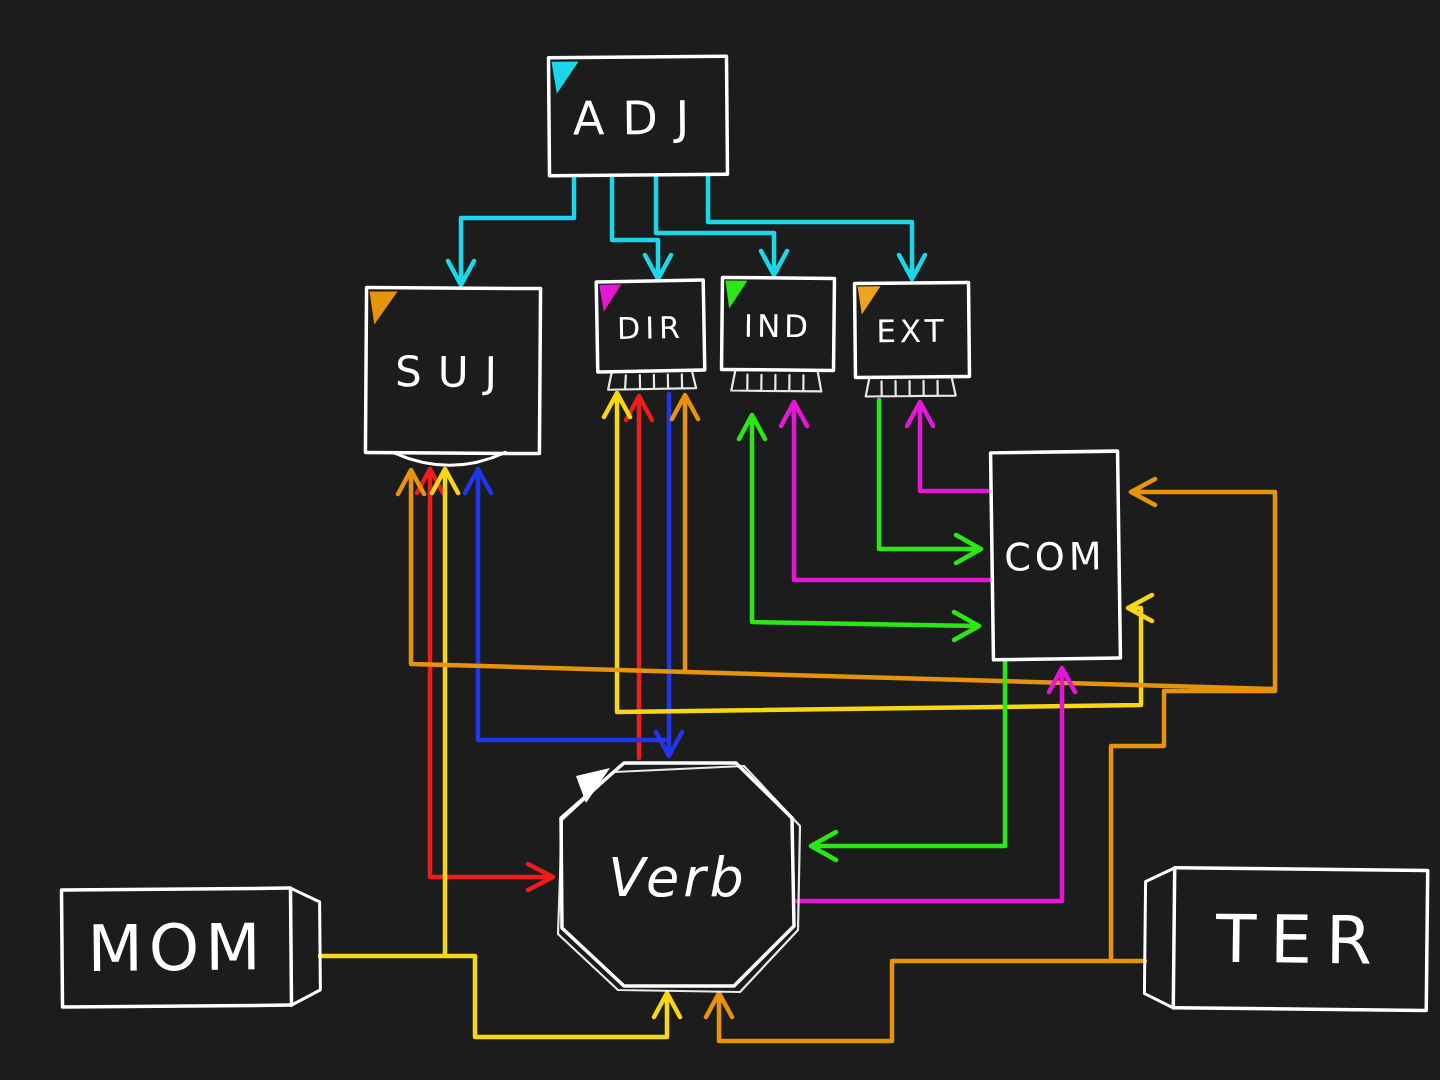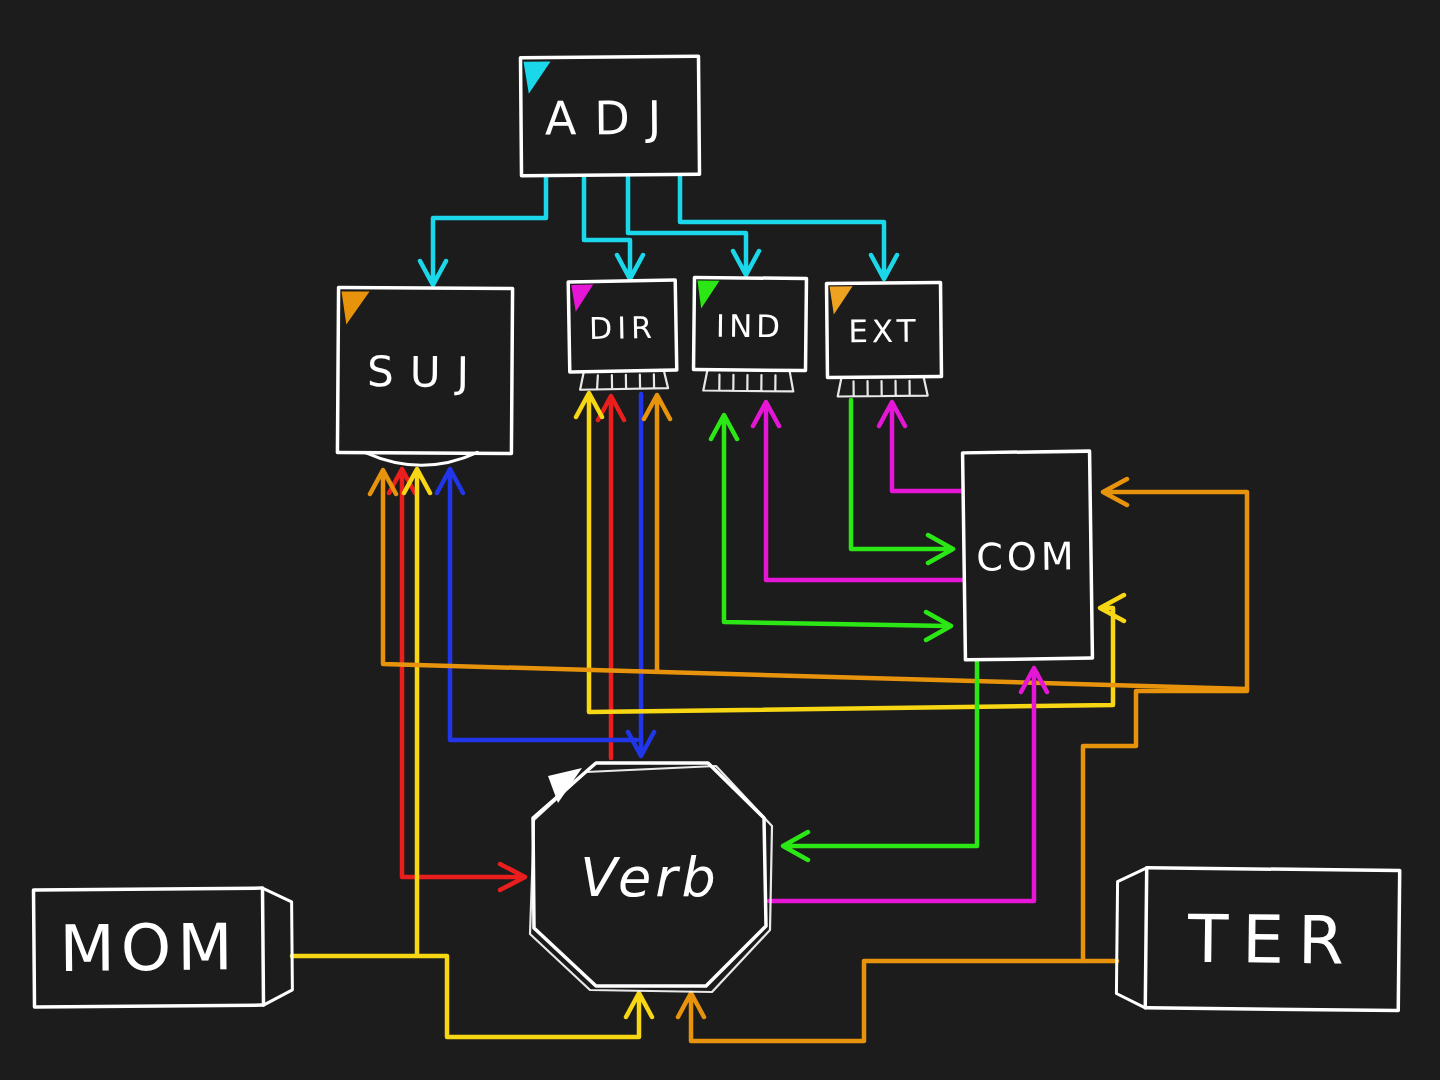--- a/index.html
+++ b/index.html
@@ -1,21 +1,21 @@
 <!DOCTYPE html>
 <html><head>
 <meta charset="utf-8">
 <style>
   html,body{margin:0;padding:0;}
   body{
     width:1440px;height:1080px;overflow:hidden;
     background:#1c1c1c;
     font-family:"DejaVu Sans", sans-serif;
   }
-  .canvas{width:1168px;height:1080px;position:relative;}
+  .canvas{width:1168px;height:1080px;position:relative;margin-left:28px;}
   svg{display:block;}
   svg text{
     fill:#ffffff;
     font-family:"DejaVu Sans", sans-serif;
     text-anchor:middle;
     dominant-baseline:central;
   }
   .outline{fill:#1c1c1c;stroke:#ffffff;stroke-width:3.5;stroke-linejoin:round;}
   .sketch{fill:none;stroke:#ffffff;stroke-width:3;stroke-linecap:round;stroke-linejoin:round;}
   .sketch-thin{fill:none;stroke:#ffffff;stroke-width:2.2;stroke-linecap:round;stroke-linejoin:round;opacity:.9;}

